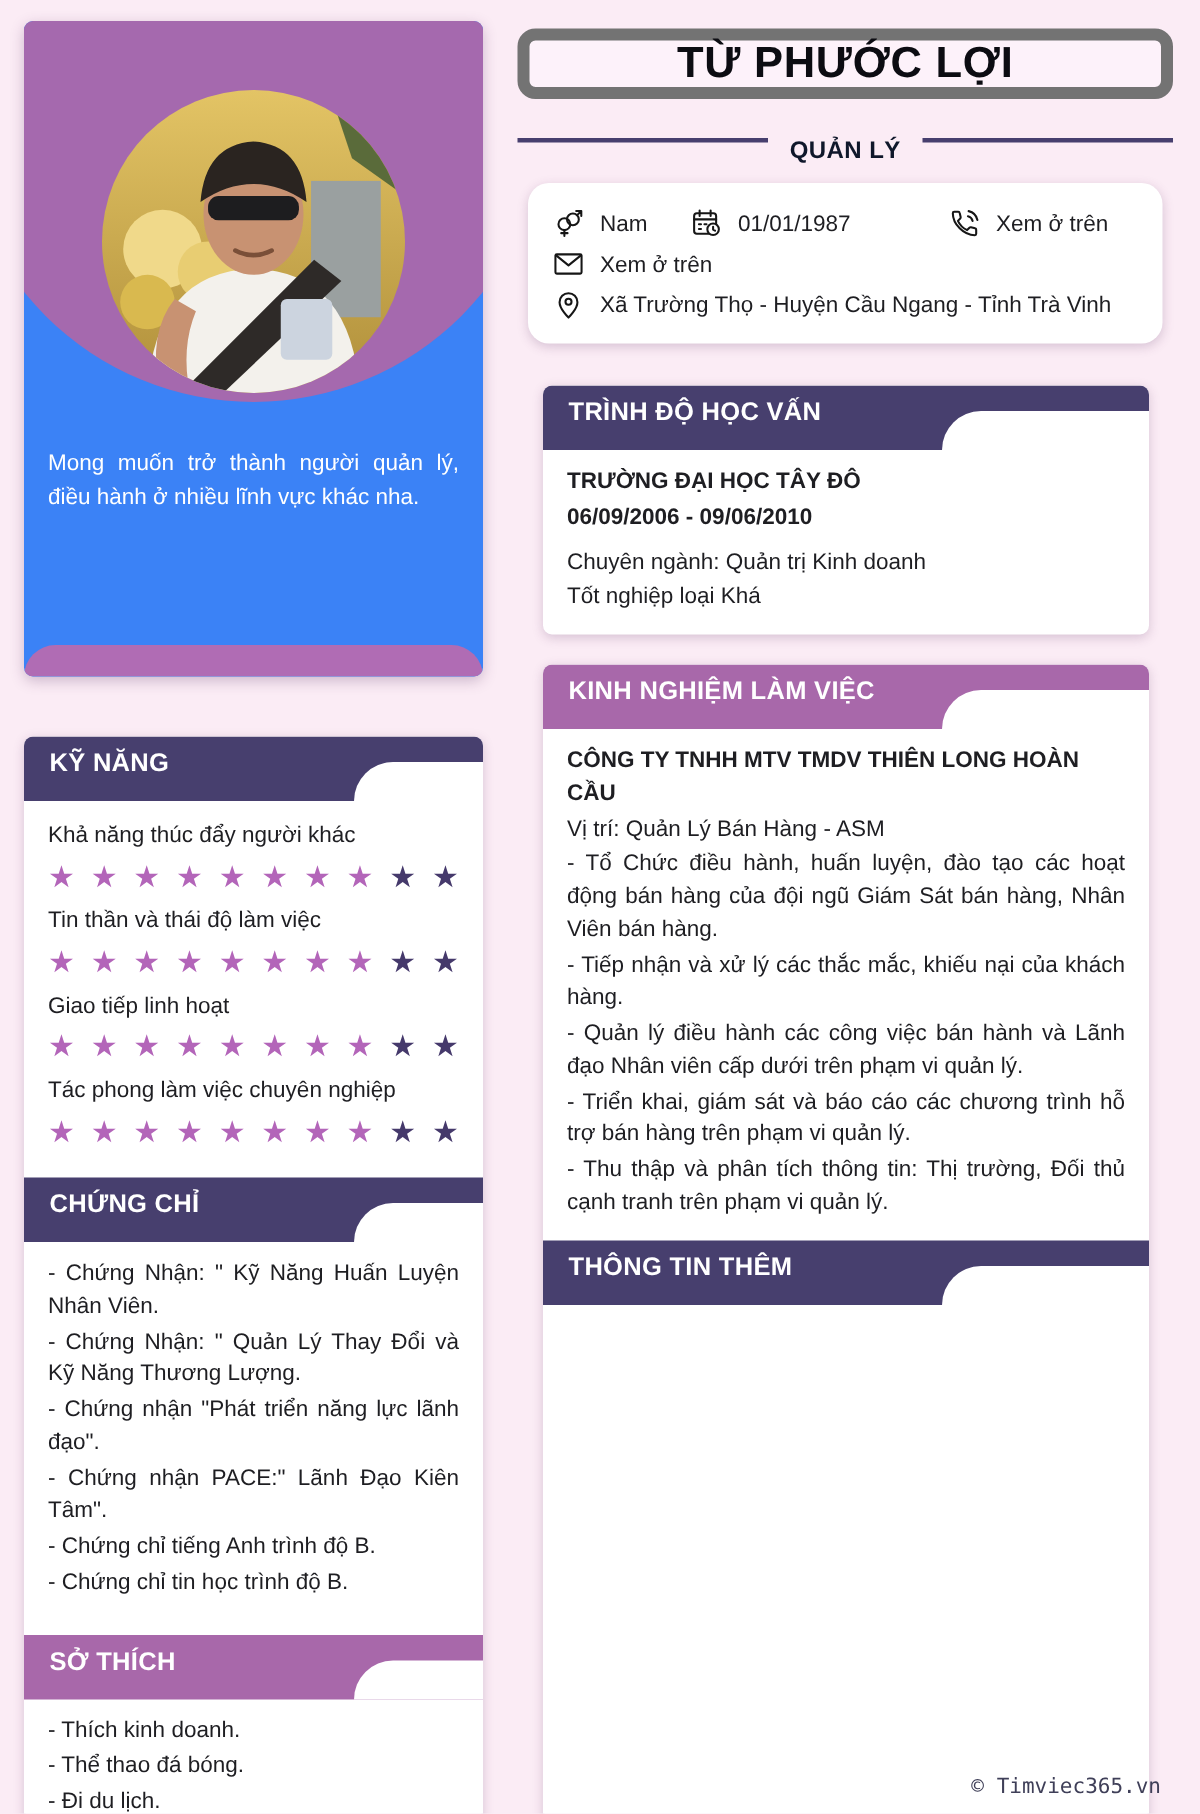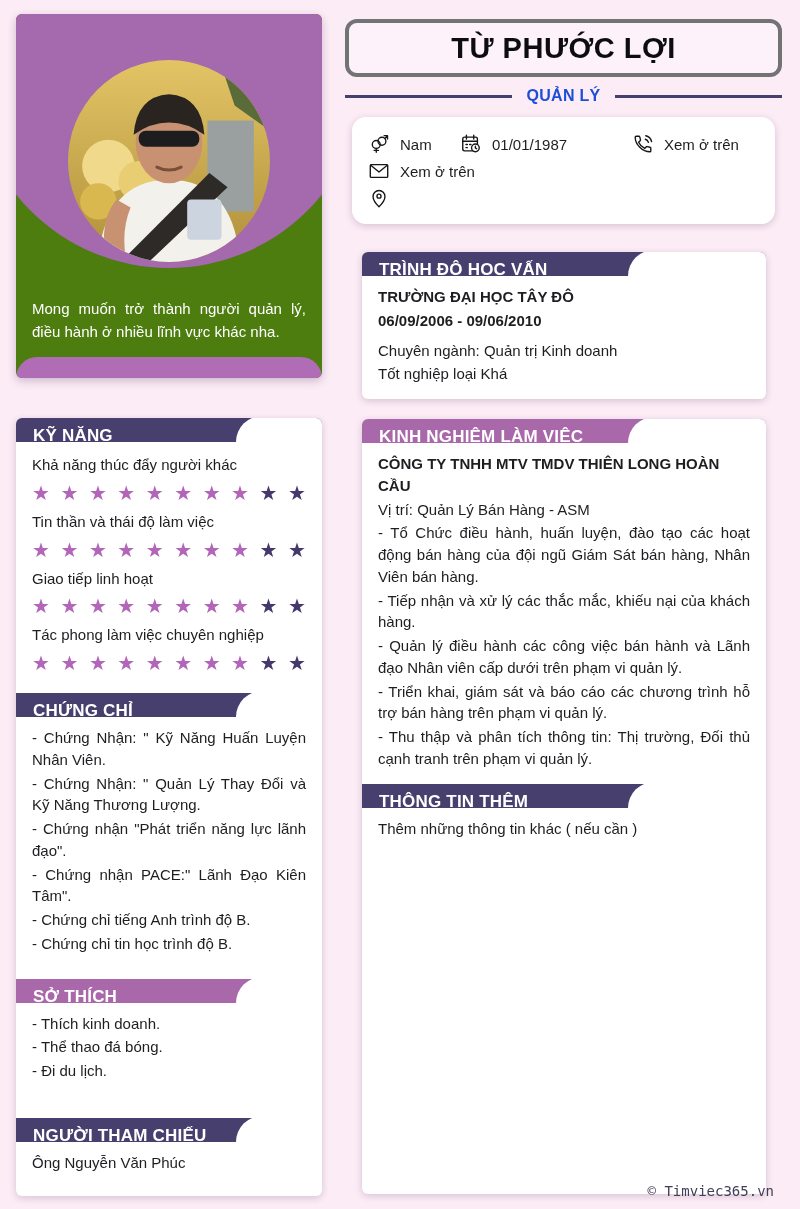--- a/index.html
+++ b/index.html
@@ -6,64 +6,64 @@
   html,body { width:800px; }
   body {
     position:relative; width:800px; height:1209px; overflow:hidden;
     background:#fbecf5; font-family:"Liberation Sans", sans-serif; color:#1e1e22;
   }
 
   
   .left-col { position:absolute; left:16px; top:14px; width:306px; }
 
   .profile-card {
-    position:relative; height:364px; background:#4d7c0f; border-radius:6px;
+    position:relative; height:437px; background:#3b82f6; border-radius:6px;
     overflow:hidden; box-shadow:0 3px 9px rgba(90,50,100,.28);
   }
   .halo { position:absolute; top:-138px; left:50%; transform:translateX(-50%);
     width:392px; height:392px; border-radius:50%; background:#a569ae; }
   .photo { position:absolute; top:46px; left:50%; transform:translateX(-50%);
     width:202px; height:202px; border-radius:50%; overflow:hidden; }
   .photo svg { width:100%; height:100%; display:block; }
   .motto { position:absolute; left:0; right:0; top:284px; padding:0 16px;
     color:#fff; font-size:15px; line-height:1.5; text-align:justify; }
   .profile-bottom { position:absolute; bottom:0; left:0; right:0; height:21px;
     background:#b06cb4; border-radius:26px 26px 0 0; }
 
   .panel { background:#fff; border-radius:6px; overflow:hidden;
     box-shadow:0 2px 7px rgba(90,50,100,.22); }
   .left-panel { margin-top:40px; min-height:749px; }
 
-  .band { position:relative; height:24px; line-height:36px; padding-left:17px;
+  .band { position:relative; height:43px; line-height:36px; padding-left:17px;
     color:#fff; font-weight:bold; font-size:17px; letter-spacing:.2px; }
   .band.dark { background:#473f6e; }
   .band.pink { background:#a868aa; }
   .band::after { content:""; position:absolute; right:0; bottom:0;
     height:26px; background:#fff; border-top-left-radius:28px; }
   .band.n-sm::after { width:86px; }
   .band.n-lg::after { width:138px; }
 
   .sec { padding:8px 16px 12px; font-size:15px; line-height:1.45; }
   .line { margin:2px 0; text-align:justify; }
 
   .skill { margin:4px 0 8px; }
   .skill-label { margin-bottom:7px; }
   .stars { display:flex; justify-content:space-between; font-size:20px; line-height:1; }
   .star.on  { color:#b365b9; }
   .star.off { color:#45396b; }
 
   
   .right-col { position:absolute; left:345px; top:12px; width:437px; }
-  .name-box { margin-top:7px; height:58px; background:#fdf2fa;
-    border:4px solid #737373; border-radius:12px;
+  .name-box { margin-top:7px; height:47px; background:#fdf2fa;
+    border:8px solid #737373; border-radius:12px;
     display:flex; align-items:center; justify-content:center;
     font-size:29px; font-weight:bold; letter-spacing:.5px; color:#0c0c12; }
   .subtitle { display:flex; align-items:center; gap:14px; margin-top:10px; }
   .subtitle .rule { flex:1; height:3px; background:#473f6e; }
-  .subtitle .t { color:#1d4ed8; font-weight:bold; font-size:16px; letter-spacing:.3px; }
+  .subtitle .t { color:#0f172a; font-weight:bold; font-size:16px; letter-spacing:.3px;margin-top:16px; }
 
   .contact-card { margin:12px 0 0 7px; width:423px; background:#fff;
     border-radius:14px; box-shadow:0 2px 7px rgba(90,50,100,.22);
     padding:11px 16px 10px; font-size:15px; }
   .c-row { display:flex; margin:5px 0; }
   .c-item { display:flex; align-items:center; gap:10px; }
   .c-item.w1 { width:92px; } .c-item.w2 { width:172px; }
   .c-item .txt { white-space:nowrap; }
   .icn { display:inline-flex; width:22px; height:22px; flex:none; }
   .icn svg { width:22px; height:22px; stroke:#161616; fill:none;
@@ -259,20 +259,21 @@
       </div>
     </div>
     <div class="c-row">
       <div class="c-item">
         <span class="icn">
           <svg viewBox="0 0 24 24">
             <path d="M12 21.5 C12 21.5 5.5 15.2 5.5 10.3 a6.5 6.5 0 0 1 13 0 C18.5 15.2 12 21.5 12 21.5 Z"></path>
             <circle cx="12" cy="10" r="2.2"></circle>
           </svg>
         </span>
+        <span class="txt">Xã Trường Thọ - Huyện Cầu Ngang - Tỉnh Trà Vinh</span>
       </div>
     </div>
   </div>
 
   <div class="panel right-panel edu-panel">
     <div class="band dark n-lg">TRÌNH ĐỘ HỌC VẤN</div>
     <div class="sec">
       <div class="b-line">TRƯỜNG ĐẠI HỌC TÂY ĐÔ</div>
       <div class="b-line">06/09/2006 - 09/06/2010</div>
       <div id="edu-lines" class="sp">
@@ -289,19 +290,16 @@
       <div class="line">Vị trí: Quản Lý Bán Hàng - ASM</div>
       <div id="duty-list">
           <div class="line">- Tổ Chức điều hành, huấn luyện, đào tạo các hoạt động bán hàng của đội ngũ Giám Sát bán hàng, Nhân Viên bán hàng.</div>
           <div class="line">- Tiếp nhận và xử lý các thắc mắc, khiếu nại của khách hàng.</div>
           <div class="line">- Quản lý điều hành các công việc bán hành và Lãnh đạo Nhân viên cấp dưới trên phạm vi quản lý.</div>
           <div class="line">- Triển khai, giám sát và báo cáo các chương trình hỗ trợ bán hàng trên phạm vi quản lý.</div>
           <div class="line">- Thu thập và phân tích thông tin: Thị trường, Đối thủ cạnh tranh trên phạm vi quản lý.</div>
         </div>
     </div>
     <div class="band dark n-lg">THÔNG TIN THÊM</div>
-    <div class="sec">
-      <div class="line">Thêm những thông tin khác ( nếu cần )</div>
-    </div>
   </div>
 </div>
 
 <div class="footer">© Timviec365.vn</div>
 
 </body></html>

